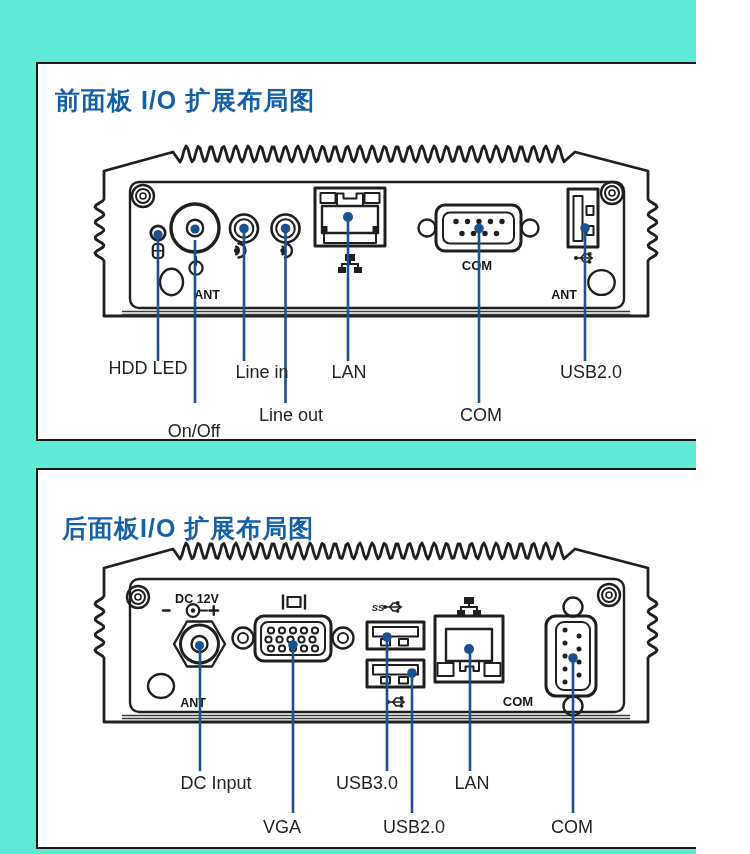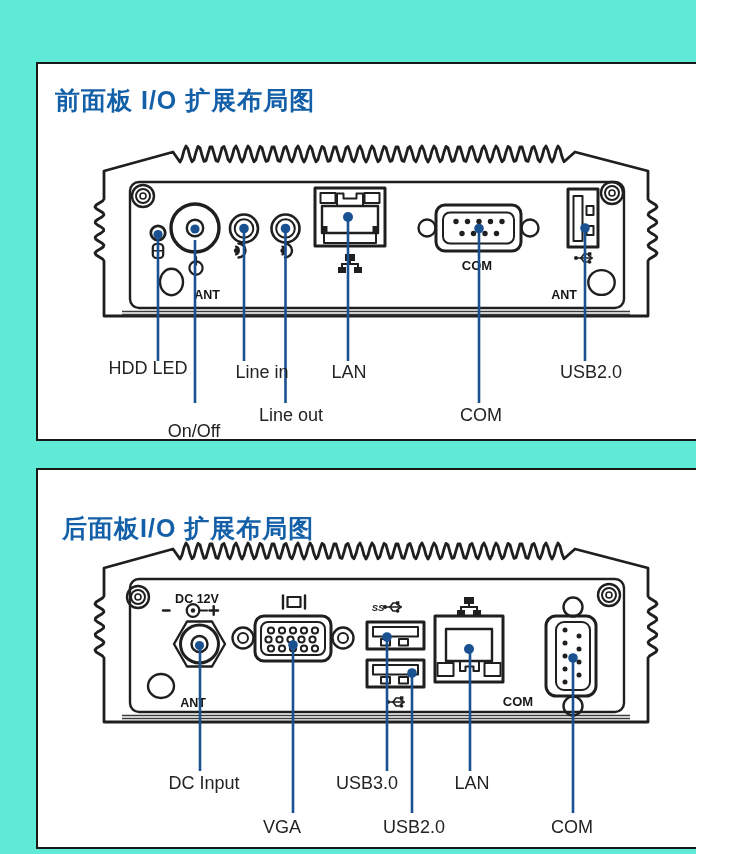--- a/index.html
+++ b/index.html
@@ -321,19 +321,19 @@
   </svg>
 
   <div class="callout-label" style="left:148px;top:358px">HDD LED</div>
   <div class="callout-label" style="left:262px;top:362px">Line in</div>
   <div class="callout-label" style="left:349px;top:362px">LAN</div>
   <div class="callout-label" style="left:591px;top:362px">USB2.0</div>
   <div class="callout-label" style="left:194px;top:421px">On/Off</div>
   <div class="callout-label" style="left:291px;top:405px">Line out</div>
   <div class="callout-label" style="left:481px;top:405px">COM</div>
 
-  <div class="callout-label" style="left:204px;top:773px">DC Input</div>
+  <div class="callout-label" style="left:216px;top:773px">DC Input</div>
   <div class="callout-label" style="left:367px;top:773px">USB3.0</div>
   <div class="callout-label" style="left:472px;top:773px">LAN</div>
   <div class="callout-label" style="left:282px;top:817px">VGA</div>
   <div class="callout-label" style="left:414px;top:817px">USB2.0</div>
   <div class="callout-label" style="left:572px;top:817px">COM</div>
 </div>
 
 </body></html>

